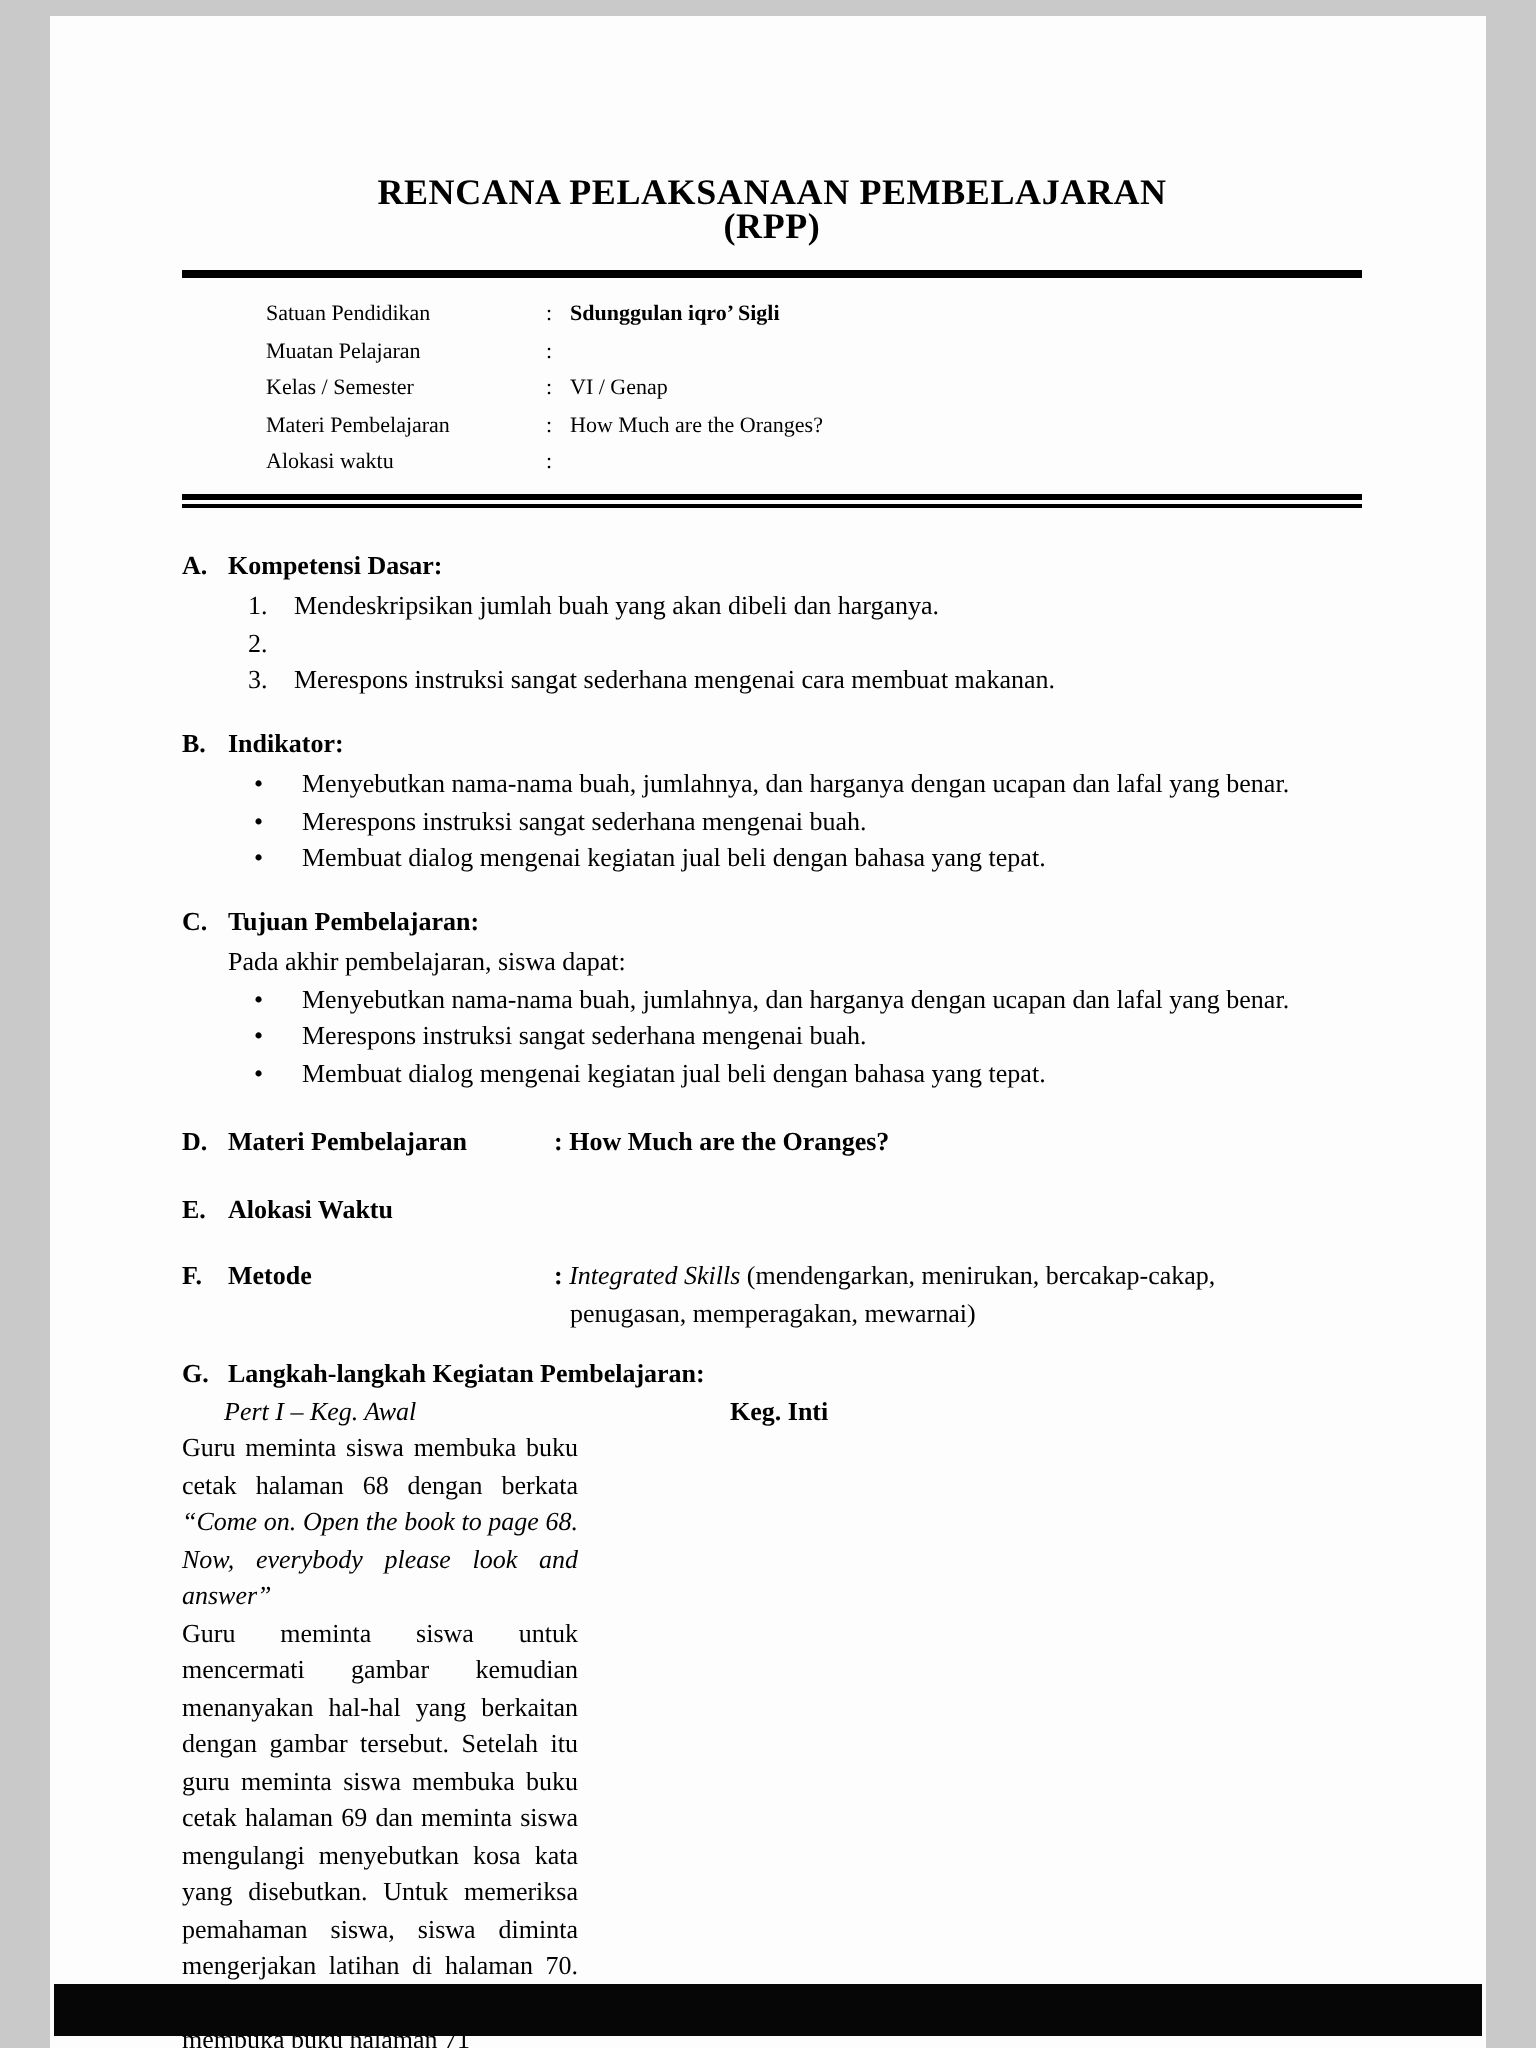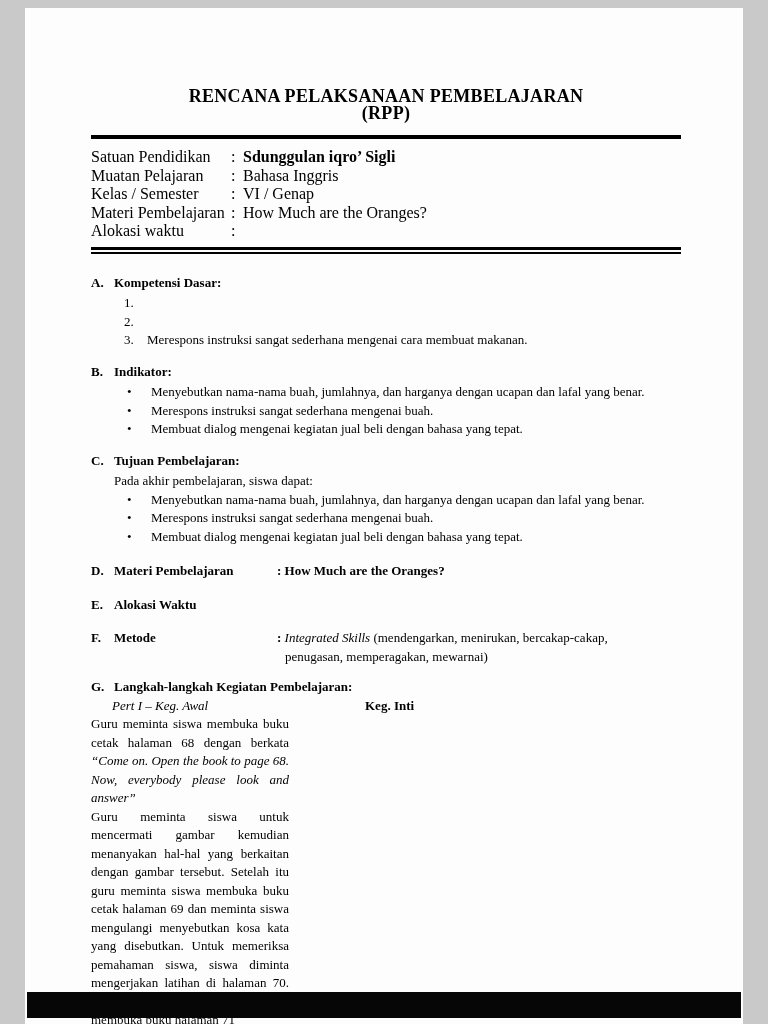--- a/index.html
+++ b/index.html
@@ -20,21 +20,21 @@
     overflow: hidden;
   }
   .title {
     text-align: center;
     font-weight: bold;
     font-size: 18px;
     line-height: 17px;
     letter-spacing: 0.3px;
   }
   .rule-thick { border-top: 4px solid #000; margin: 13px 0 9px; }
-  .info { font-size: 16px; line-height: 18.5px; }
+  .info { font-size: 11px; line-height: 18.5px; margin-left: 42px; }
   .info-row { display: grid; grid-template-columns: 140px 12px 1fr; }
   .rule-double {
     margin-top: 6px;
     border-top: 3px solid #000;
     border-bottom: 2px solid #000;
     height: 7px;
   }
   .bold { font-weight: bold; }
   .it { font-style: italic; }
   .sections { margin-top: 20px; font-size: 13px; line-height: 18.5px; }
@@ -75,21 +75,20 @@
 
   <div class="info">
     <div class="info-row">
       <span>Satuan Pendidikan</span>
       <span>:</span>
       <span class="bold">Sdunggulan iqro’ Sigli</span>
     </div>
     <div class="info-row">
       <span>Muatan Pelajaran</span>
       <span>:</span>
-      <span>Bahasa Inggris</span>
     </div>
     <div class="info-row">
       <span>Kelas / Semester</span>
       <span>:</span>
       <span>VI / Genap</span>
     </div>
     <div class="info-row">
       <span>Materi Pembelajaran</span>
       <span>:</span>
       <span>How Much are the Oranges?</span>
@@ -104,20 +103,21 @@
 
   <div class="sections">
 
     <div class="section" style="margin-top:0;">
       <div class="sec-head">
         <span class="sec-letter">A.</span>
         <span>Kompetensi Dasar:</span>
       </div>
       <div class="num-item">
         <span class="num">1.</span>
+        <span>Mendeskripsikan jumlah buah yang akan dibeli dan harganya.</span>
       </div>
       <div class="num-item">
         <span class="num">2.</span>
       </div>
       <div class="num-item">
         <span class="num">3.</span>
         <span>Merespons instruksi sangat sederhana mengenai cara membuat makanan.</span>
       </div>
     </div>
 

